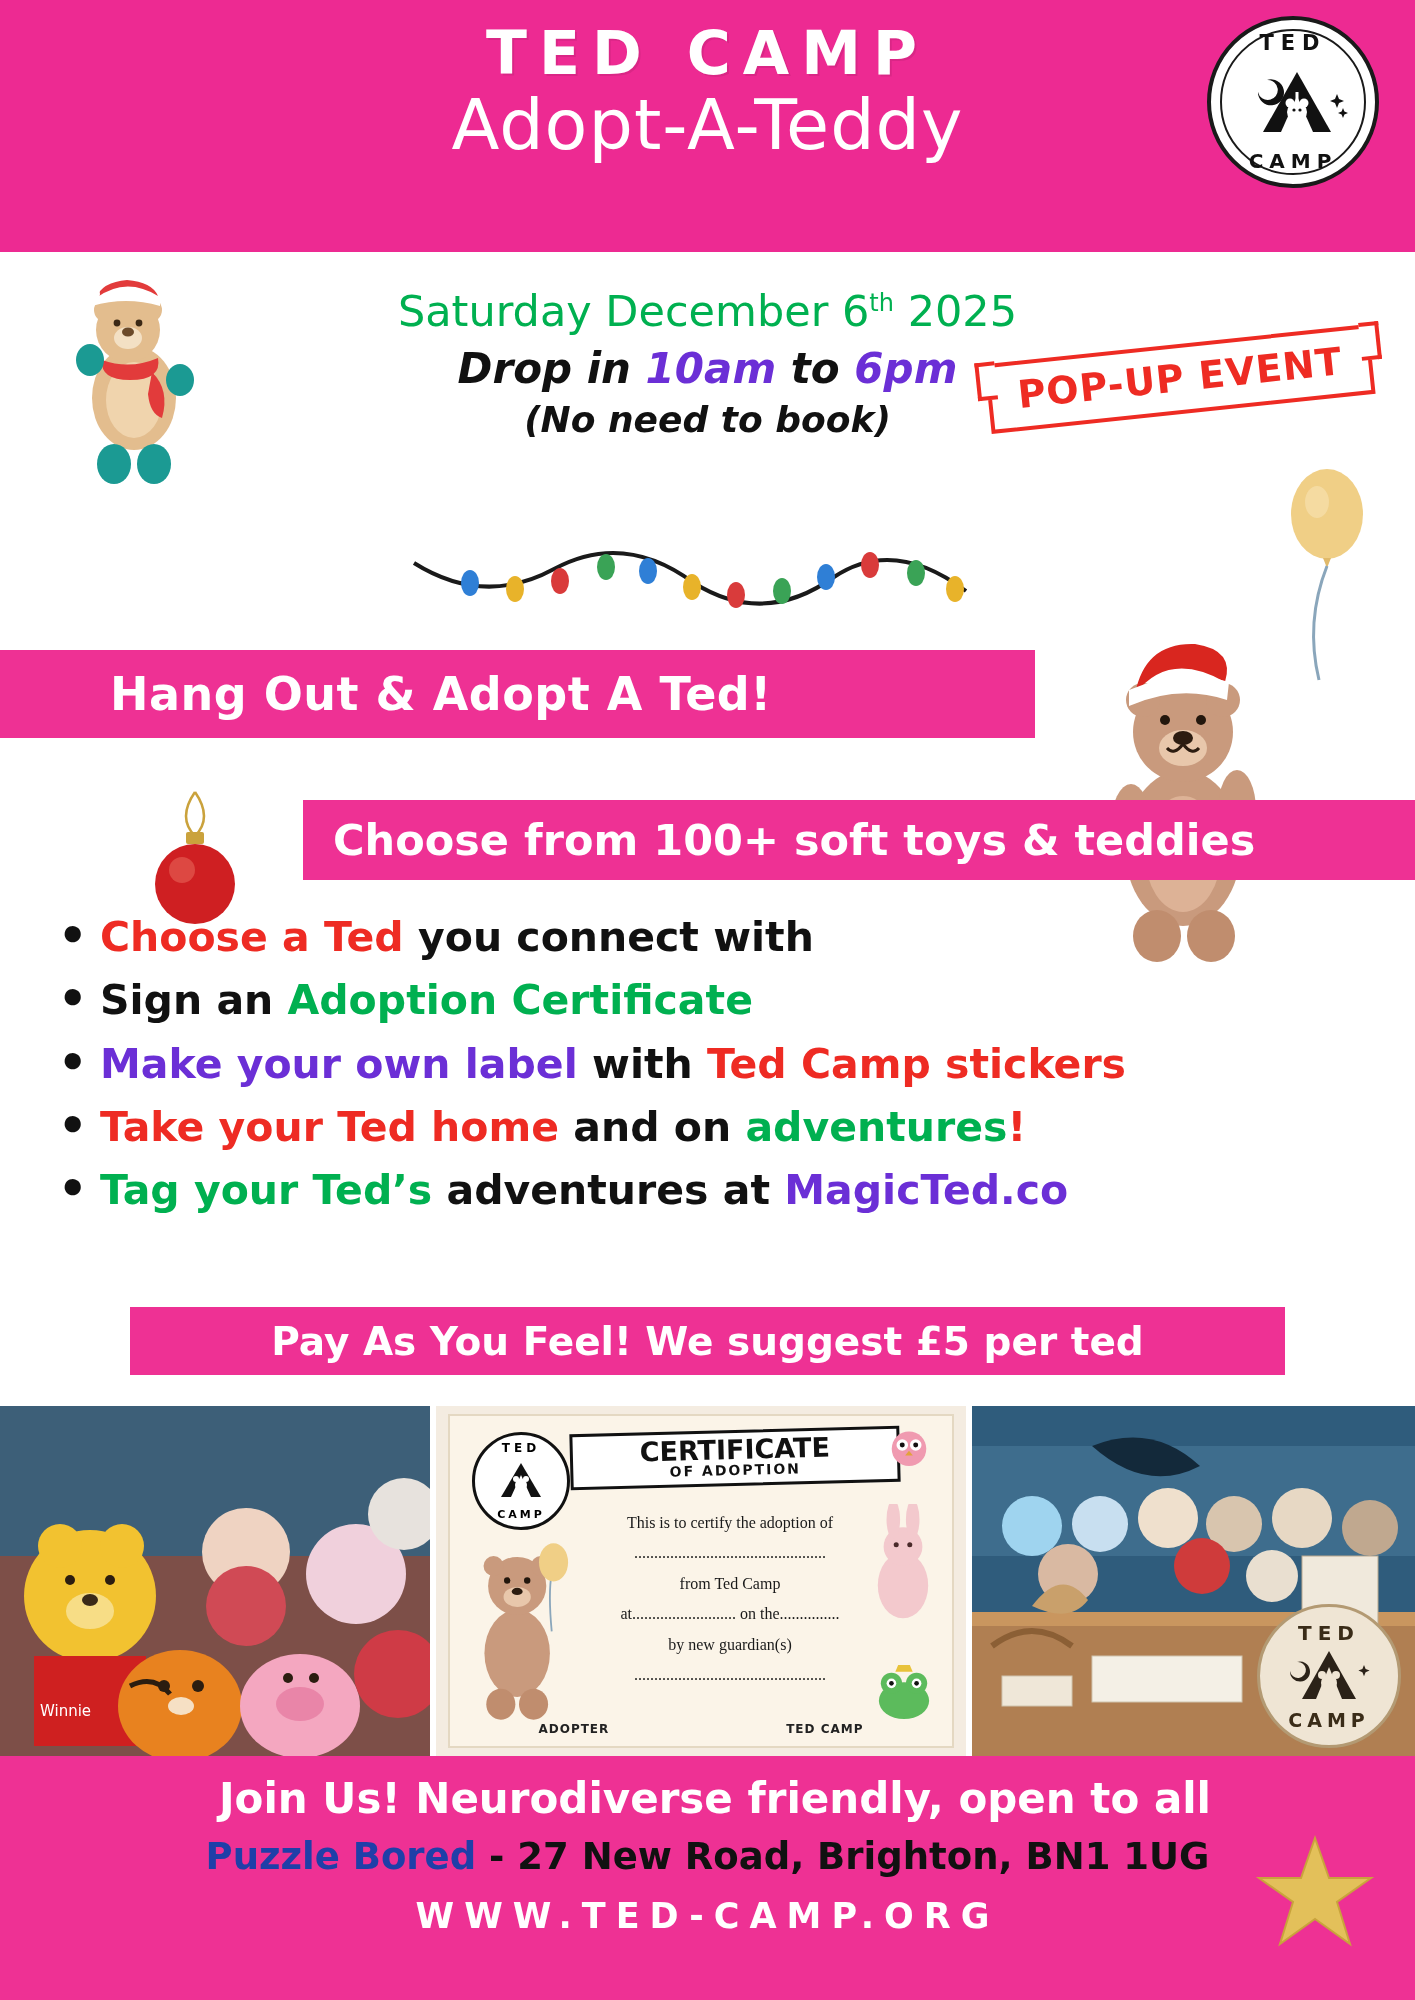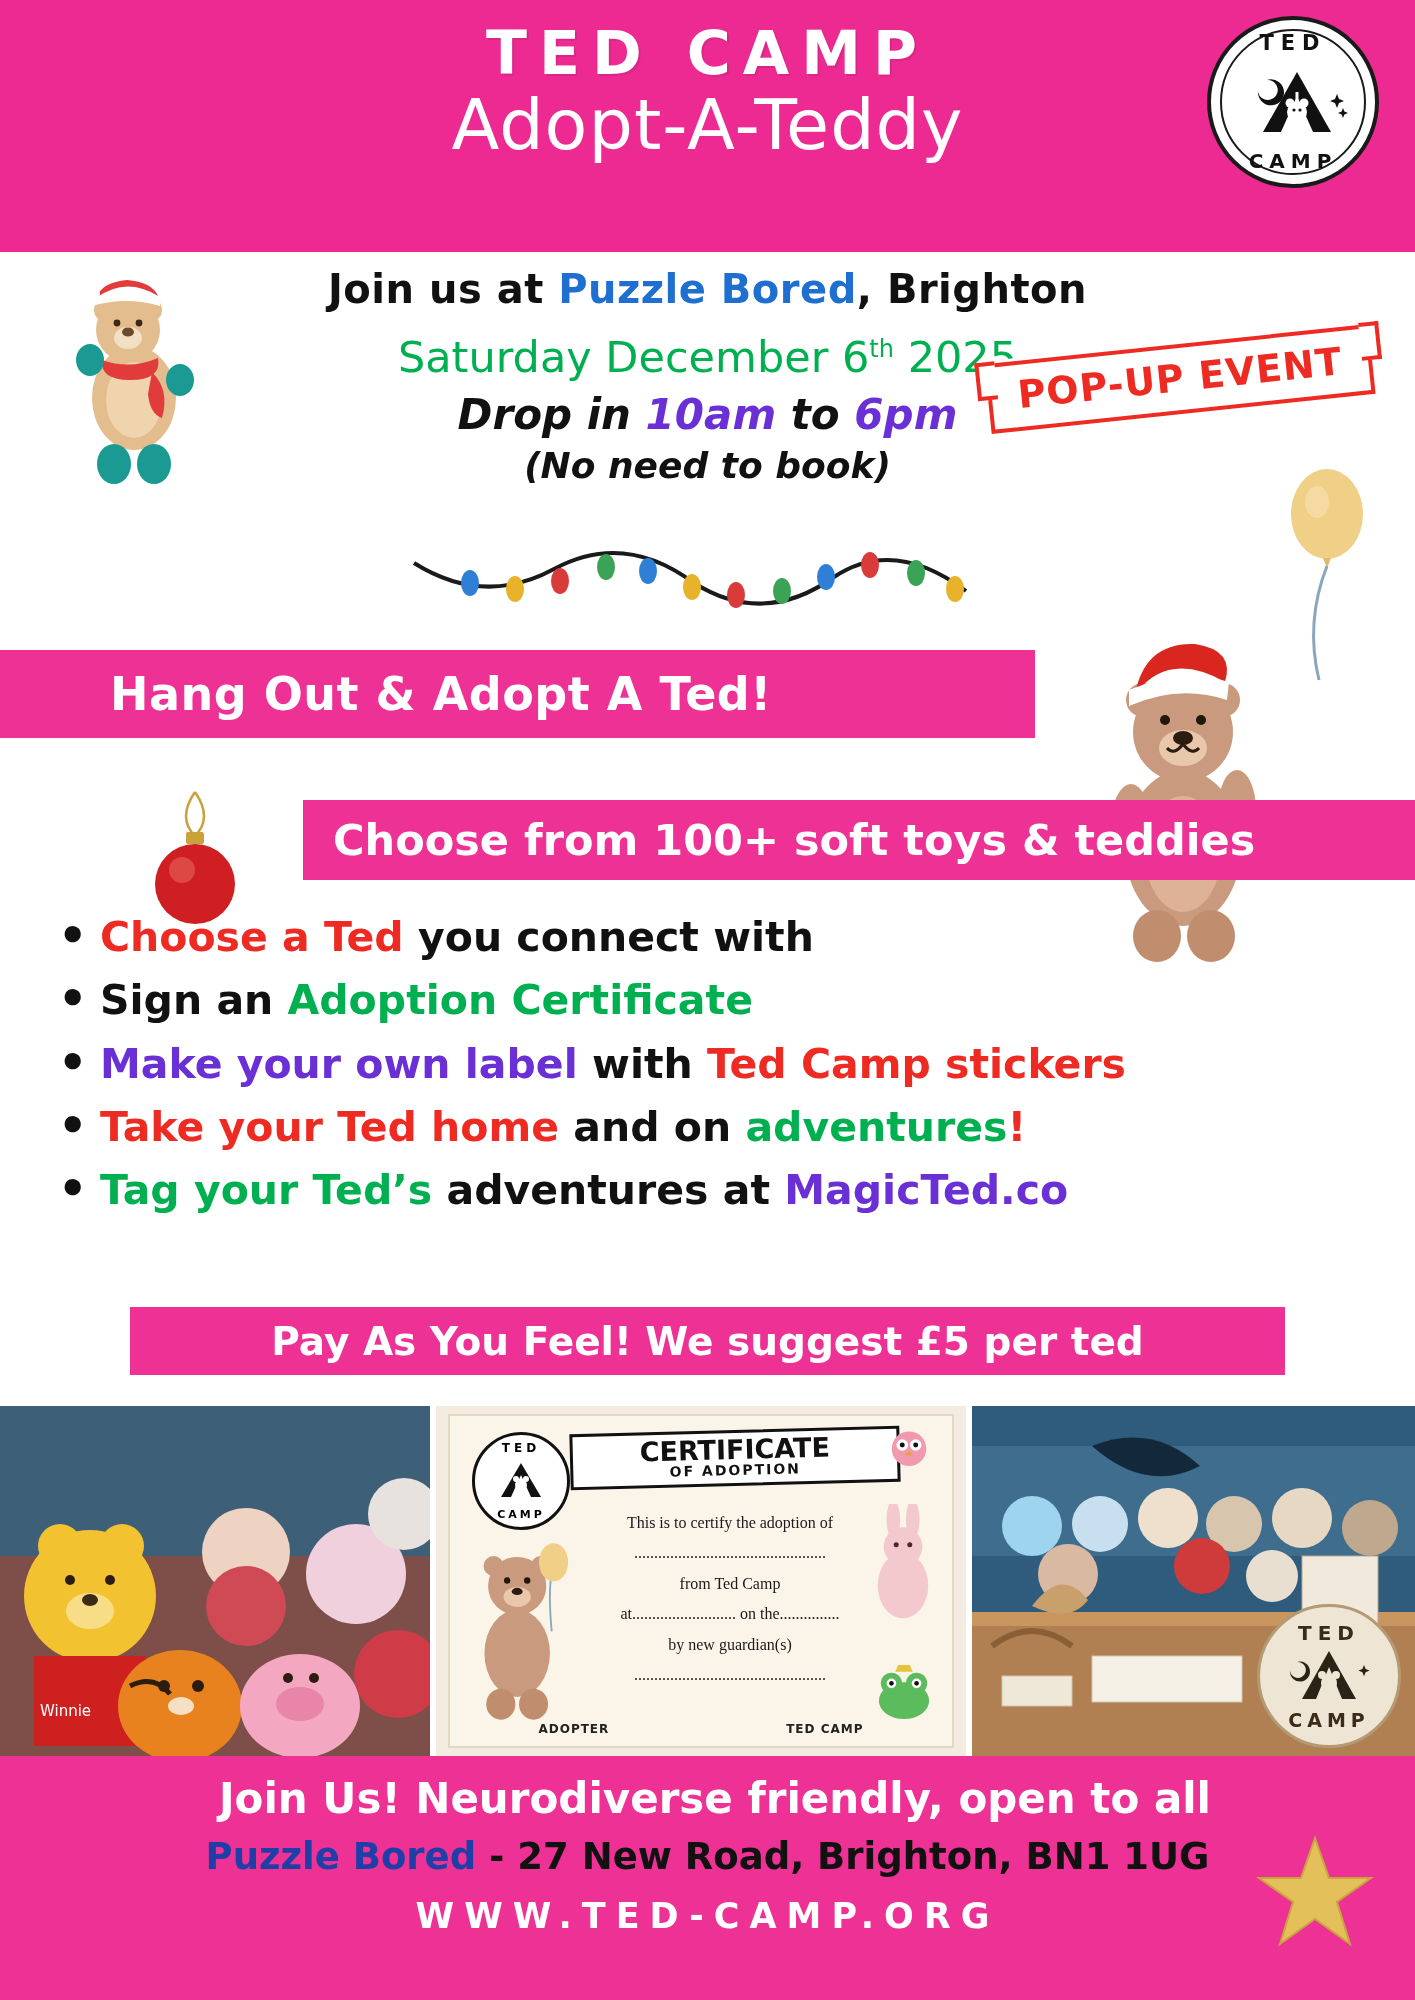--- a/index.html
+++ b/index.html
@@ -377,23 +377,20 @@
       <circle cx="83" cy="90" r="1.6" fill="#111"></circle>
       <circle cx="89" cy="90" r="1.6" fill="#111"></circle>
       <path d="M47 72 a13 13 0 1 0 9 -12 a10 10 0 1 1 -9 12Z" fill="#111"></path>
       <path d="M126 74 l2 5 5 2 -5 2 -2 5 -2 -5 -5 -2 5 -2Z" fill="#111"></path>
       <path d="M132 88 l1.4 3.6 3.6 1.4 -3.6 1.4 -1.4 3.6 -1.4 -3.6 -3.6 -1.4 3.6 -1.4Z" fill="#111"></path>
     </svg>
   </div>
 </div>
 
 <div class="info">
-  <div class="line1">
-    <span>Join us at </span><span class="blue">Puzzle Bored</span><span>, Brighton</span>
-  </div>
   <div class="line2">
     <span>Saturday December 6</span><sup>th</sup><span> 2025</span>
   </div>
   <div class="line3">
     <span>Drop in </span><span class="purple">10am</span><span> to </span><span class="purple">6pm</span>
   </div>
   <div class="line4">(No need to book)</div>
 
   <div class="popup-stamp">POP-UP EVENT</div>
 </div>

